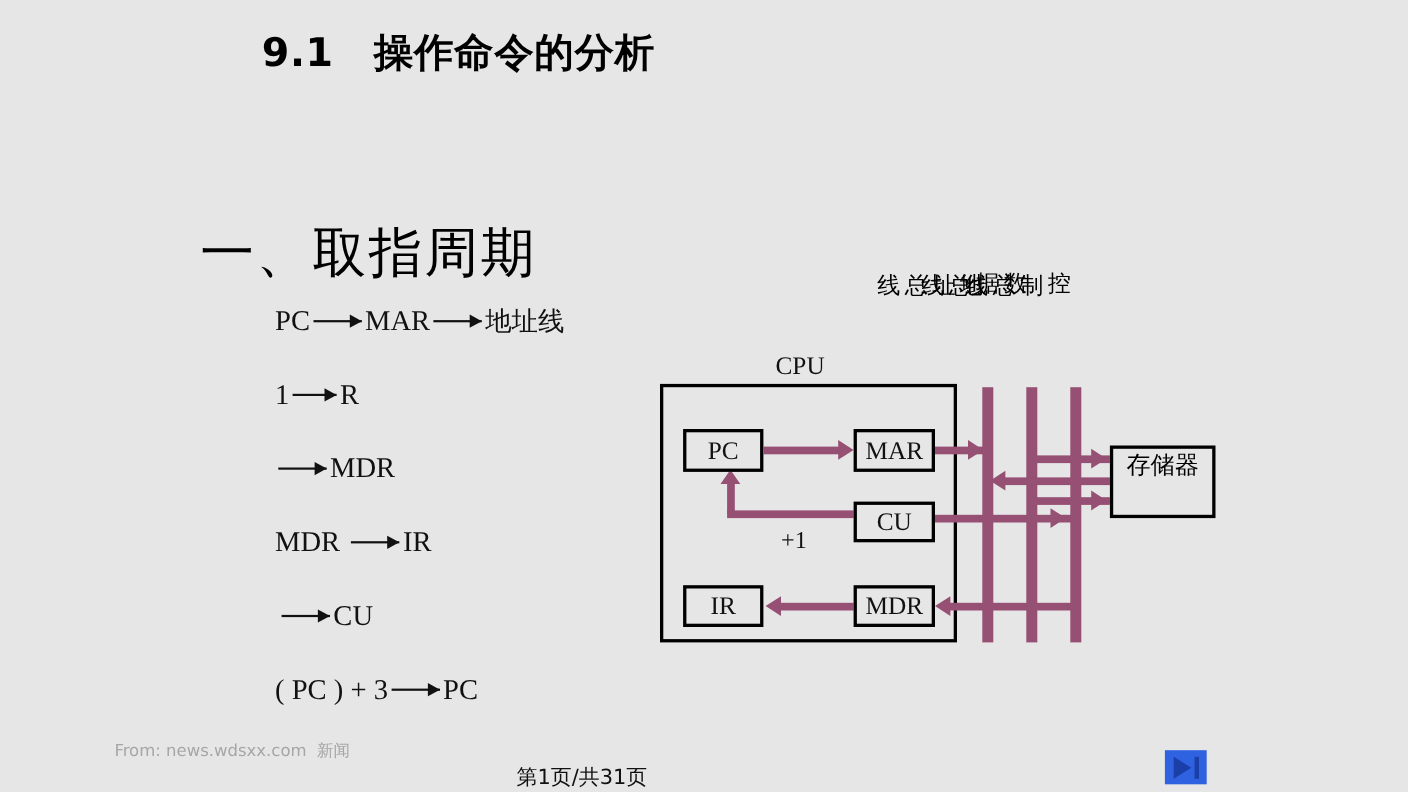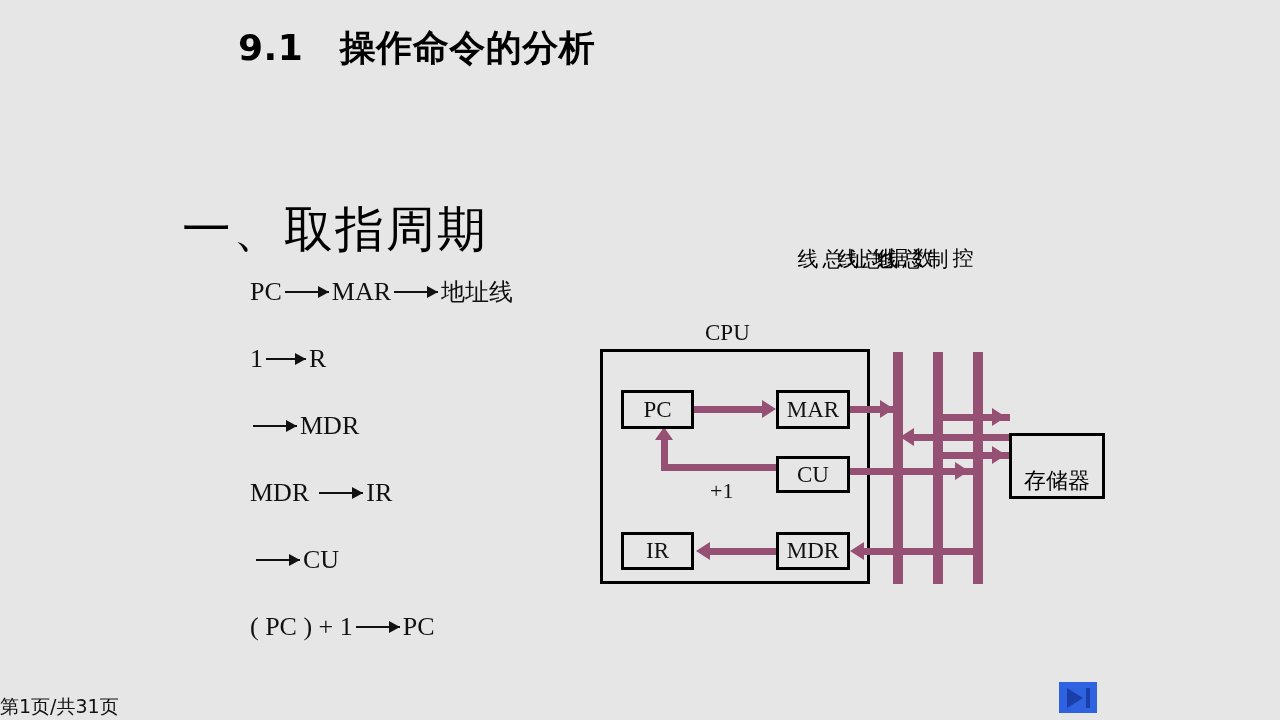--- a/index.html
+++ b/index.html
@@ -156,27 +156,26 @@
   .mem-box {
     position: absolute;
     left: 1009px;
     top: 405px;
     width: 96px;
     height: 66px;
     border: 3px solid #000;
     box-sizing: border-box;
     background: #e6e6e6;
     display: flex;
-    align-items: flex-end;
+    align-items: flex-start;
     justify-content: center;
     font-family: "DejaVu Sans", "Liberation Sans", sans-serif;
     font-size: 22px;
     color: #000;
     z-index: 4;
-    margin-top: 28px;
   }
 
   .plus-one {
     position: absolute;
     left: 710px;
     top: 478px;
     font-family: "Liberation Serif", "DejaVu Serif", serif;
     font-size: 22px;
     color: #111;
   }
@@ -228,21 +227,22 @@
     top: 673px;
     font-family: "DejaVu Sans", "Liberation Sans", sans-serif;
     font-size: 15px;
     color: #a6a6a6;
     white-space: pre;
   }
   .page-indicator {
     position: absolute;
     left: 0;
     top: 694px;
-    width: 1280px;
+    width: 1058px;
+    text-align: center;
     font-family: "DejaVu Sans", "Liberation Sans", sans-serif;
     font-size: 19px;
     color: #111;
   }
   .next-button {
     position: absolute;
     left: 1059px;
     top: 682px;
     width: 38px;
     height: 31px;
@@ -311,21 +311,21 @@
     </div>
 
     <div class="formula">
       <span class="arrow-inline" style="width:44px;margin-left:6px;">
         <span class="shaft" style="width:44px;"></span><span class="head" style="left:33px;"></span>
       </span>
       <span>CU</span>
     </div>
 
     <div class="formula">
-      <span>( PC ) + 1</span>
+      <span>( PC ) + 3</span>
       <span class="arrow-inline" style="width:44px;">
         <span class="shaft" style="width:44px;"></span><span class="head" style="left:33px;"></span>
       </span>
       <span>PC</span>
     </div>
 
   </div>
 
   <div class="diagram">
 
@@ -386,20 +386,21 @@
     <div class="unit-box" style="left:776px; top:532px; width:74px; height:38px;">
       <span>MDR</span>
     </div>
 
     <div class="mem-box">
       <span>存储器</span>
     </div>
 
   </div>
 
+  <div class="source-note">From: news.wdsxx.com  新闻</div>
   <div class="page-indicator">第1页/共31页</div>
 
   <div class="next-button">
     <span class="tri"></span>
     <span class="bar"></span>
   </div>
 
 </div>
 
 </body></html>

